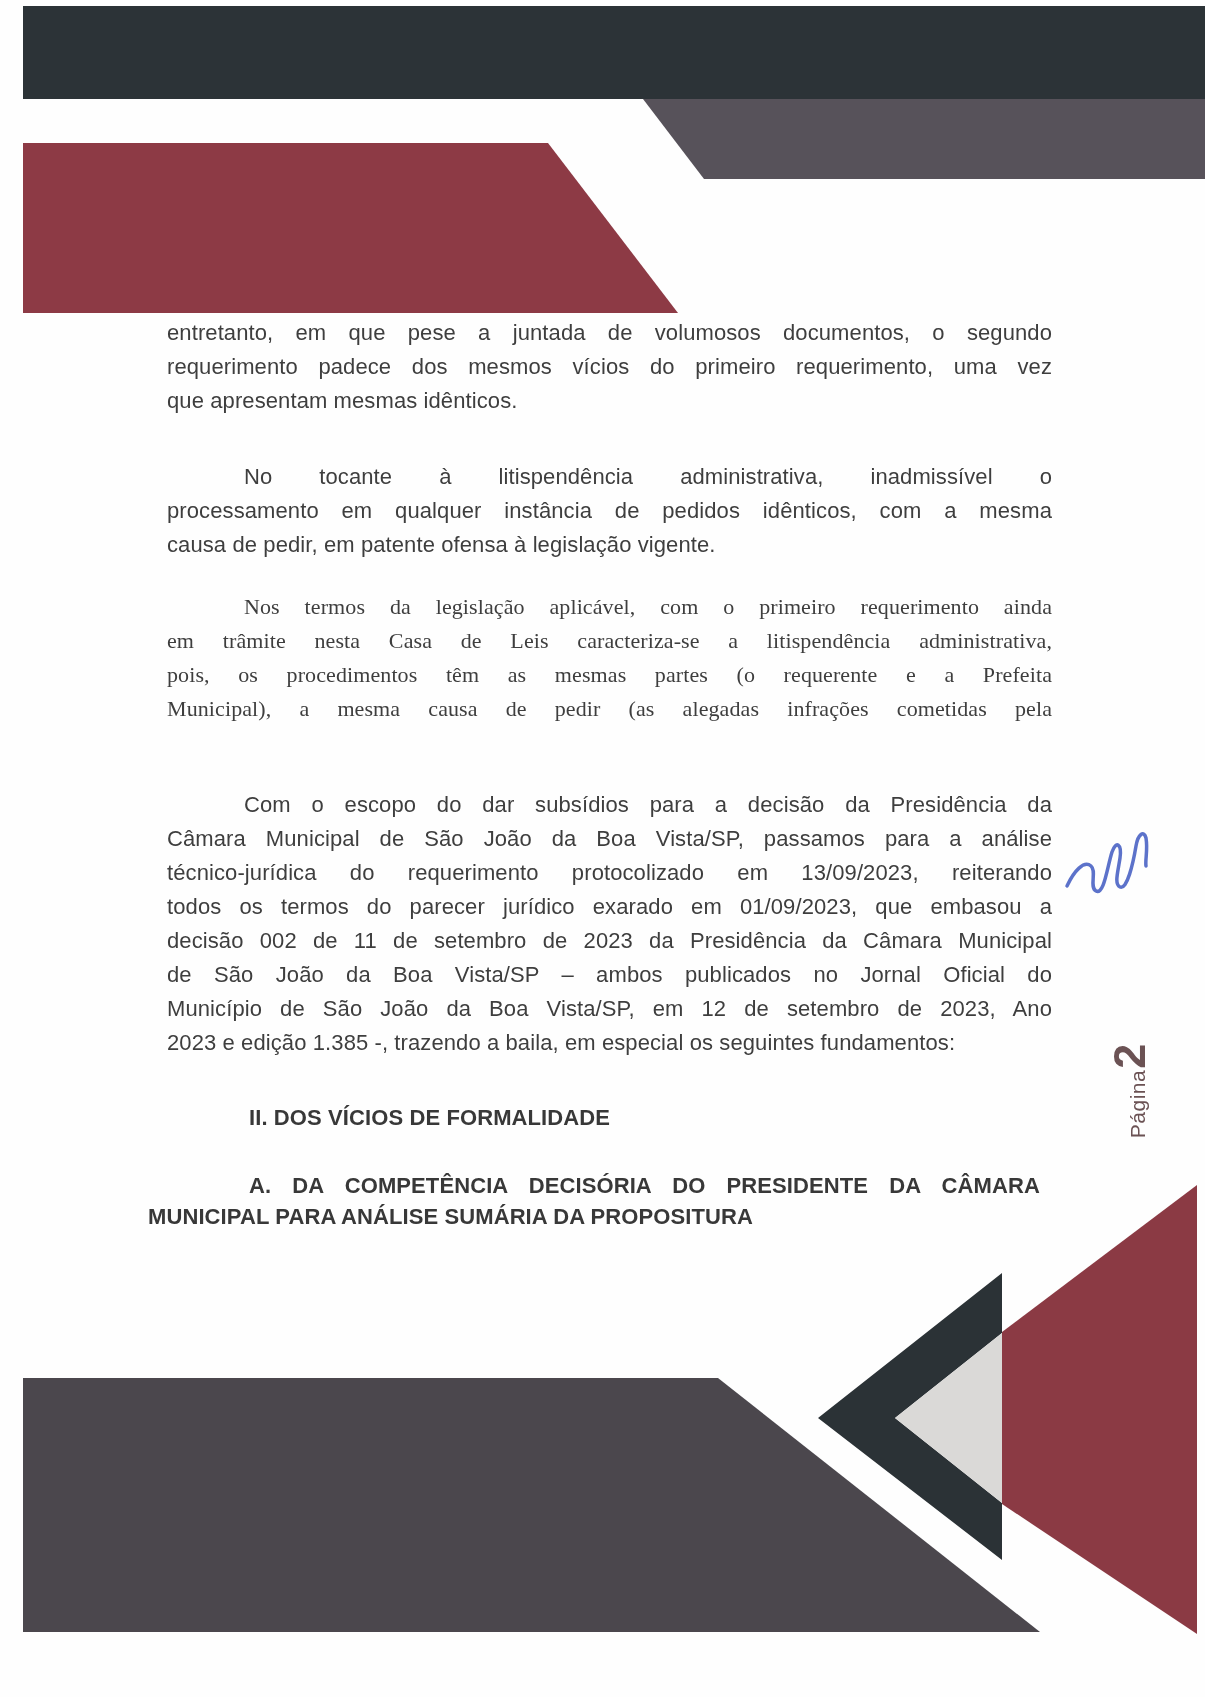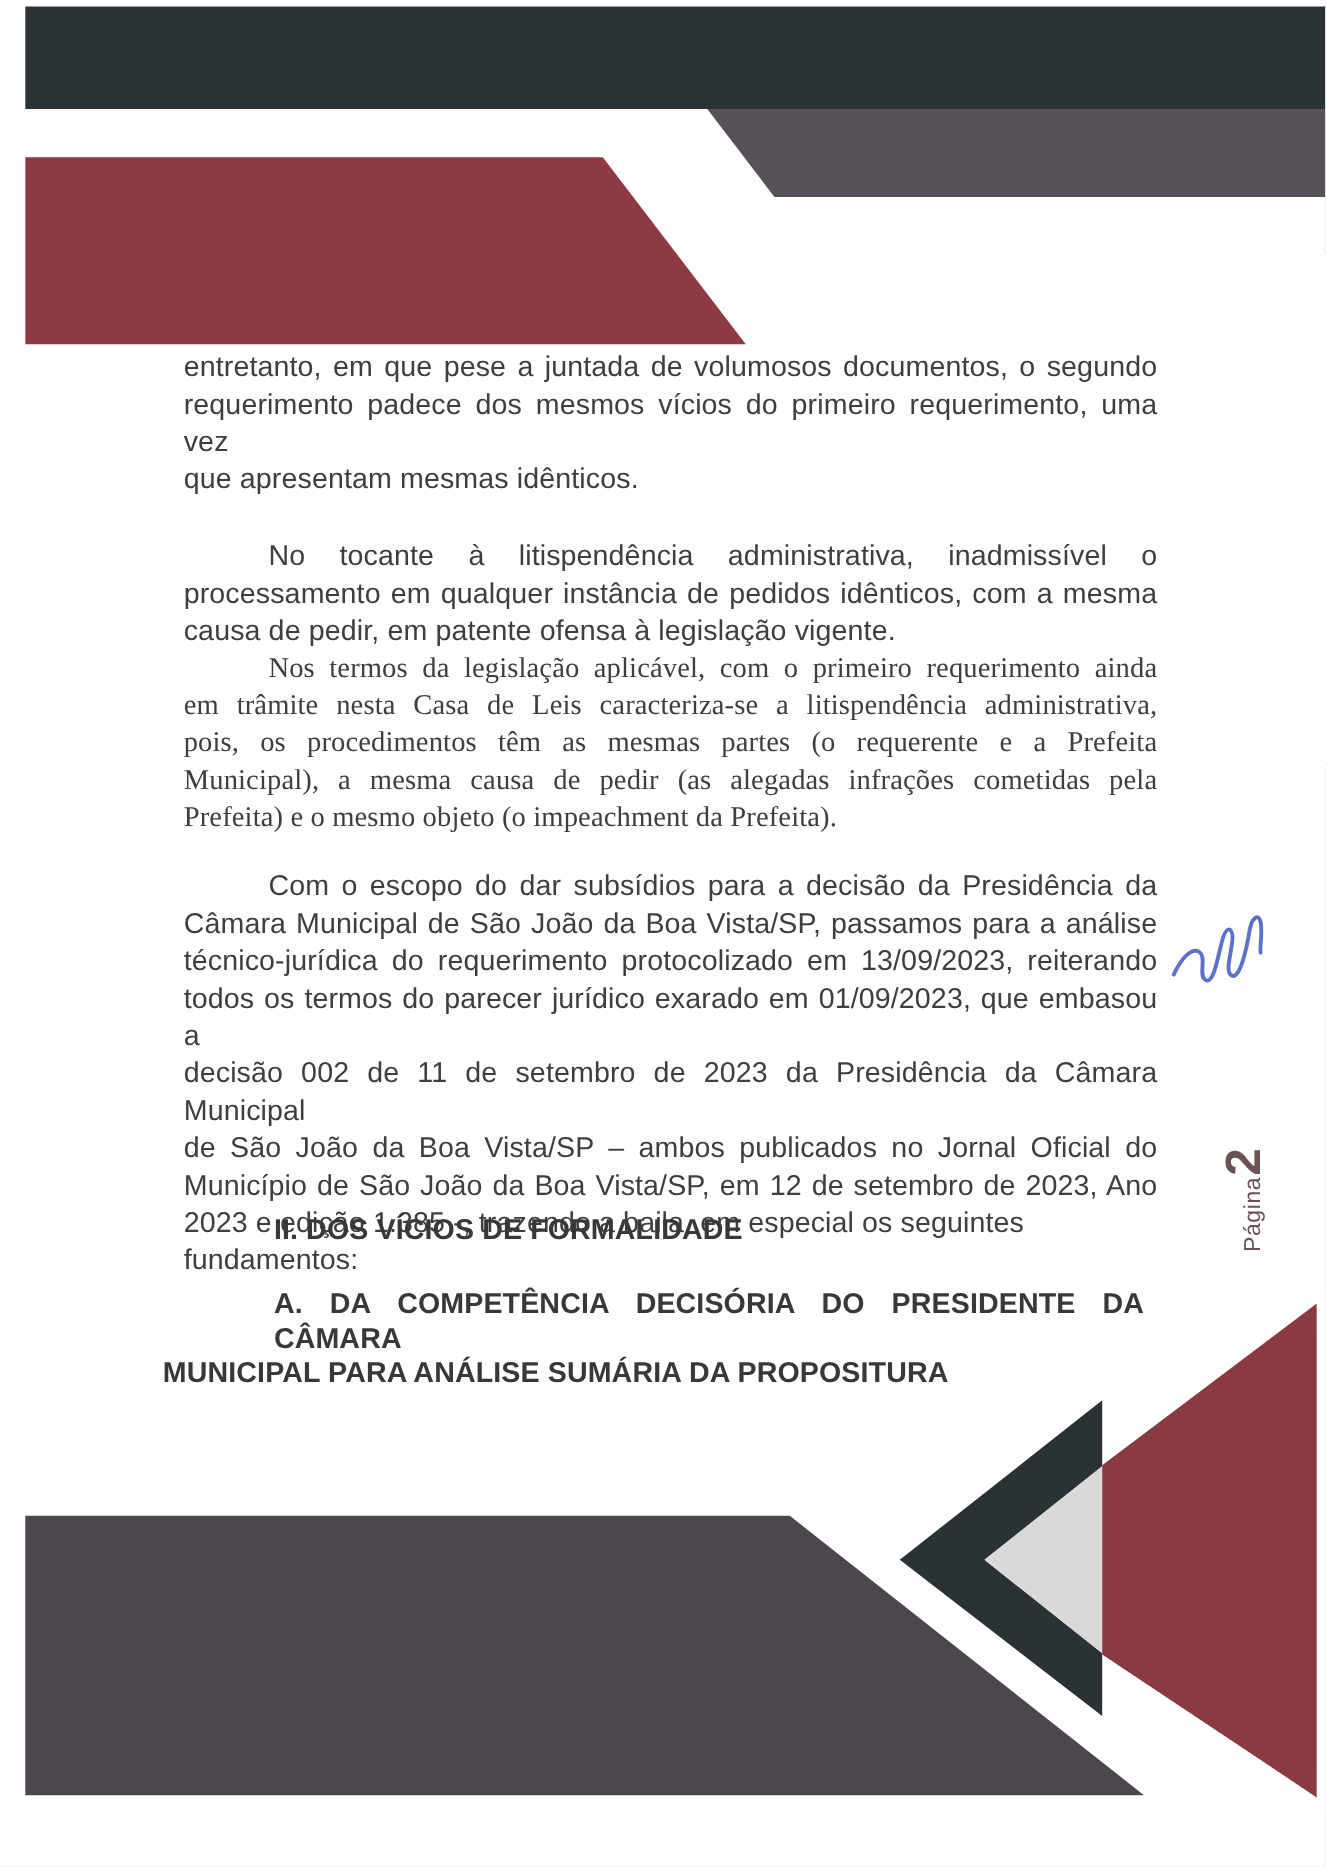--- a/index.html
+++ b/index.html
@@ -8,25 +8,25 @@
     width:1205px;height:1697px;
     margin:0 auto;
     background:#fefefe;
     overflow:hidden;
     font-family:"Liberation Sans", sans-serif;
   }
   .deco{position:absolute;left:0;top:0;pointer-events:none;}
   .body-text{position:absolute;left:0;top:0;width:100%;height:100%;}
   .para,.heading{
     position:absolute;left:167px;width:885px;
-    font-size:26px;line-height:34px;color:var(--text-color,#3e3e3e);
+    font-size:22px;line-height:34px;color:var(--text-color,#3e3e3e);
     letter-spacing:0.1px;
   }
   .p1{top:316px;}
-  .p2{top:488px;}
+  .p2{top:460px;}
   .p3{top:590px;font-family:Liberation Serif, serif;}
   .p4{top:788px;}
   .heading{left:148px;width:892px;font-weight:bold;color:var(--heading-color,#383838);line-height:31px;}
   .h1{top:1102px;}
   .h2{top:1170px;}
   .line{white-space:normal;}
   .just{text-align:justify;text-align-last:justify;}
   .ind{padding-left:77px;}
   .ind-h{padding-left:101px;}
   .h1 .line{text-indent:101px;}
@@ -74,21 +74,20 @@
     <div class="para p2">
         <div class="line just ind">No tocante à litispendência administrativa, inadmissível o</div>
         <div class="line just">processamento em qualquer instância de pedidos idênticos, com a mesma</div>
         <div class="line">causa de pedir, em patente ofensa à legislação vigente.</div>
       </div>
     <div class="para p3">
         <div class="line just ind">Nos termos da legislação aplicável, com o primeiro requerimento ainda</div>
         <div class="line just">em trâmite nesta Casa de Leis caracteriza-se a litispendência administrativa,</div>
         <div class="line just">pois, os procedimentos têm as mesmas partes (o requerente e a Prefeita</div>
         <div class="line just">Municipal), a mesma causa de pedir (as alegadas infrações cometidas pela</div>
-        <div class="line">Prefeita) e o mesmo objeto (o impeachment da Prefeita).</div>
       </div>
     <div class="para p4">
         <div class="line just ind">Com o escopo do dar subsídios para a decisão da Presidência da</div>
         <div class="line just">Câmara Municipal de São João da Boa Vista/SP, passamos para a análise</div>
         <div class="line just">técnico-jurídica do requerimento protocolizado em 13/09/2023, reiterando</div>
         <div class="line just">todos os termos do parecer jurídico exarado em 01/09/2023, que embasou a</div>
         <div class="line just">decisão 002 de 11 de setembro de 2023 da Presidência da Câmara Municipal</div>
         <div class="line just">de São João da Boa Vista/SP – ambos publicados no Jornal Oficial do</div>
         <div class="line just">Município de São João da Boa Vista/SP, em 12 de setembro de 2023, Ano</div>
         <div class="line">2023 e edição 1.385 -, trazendo a baila, em especial os seguintes fundamentos:</div>

